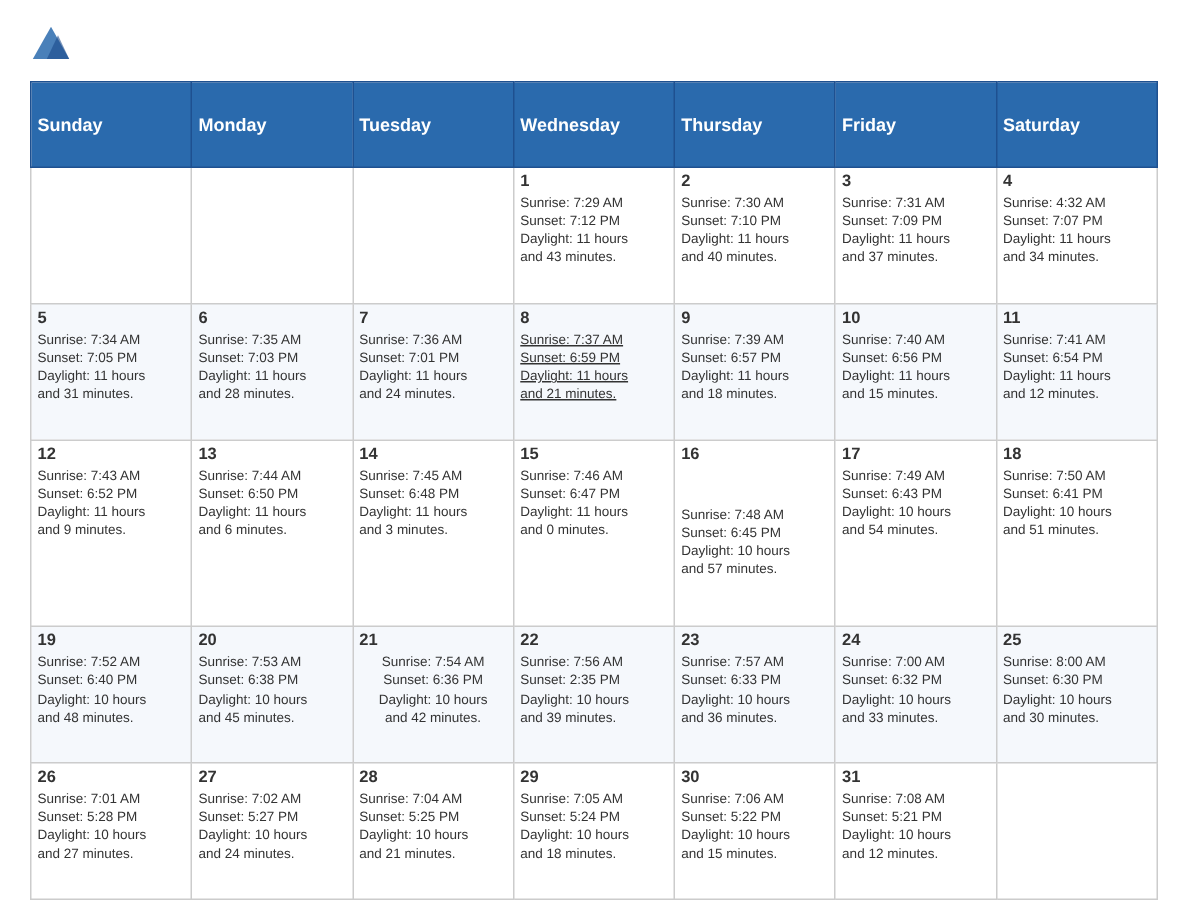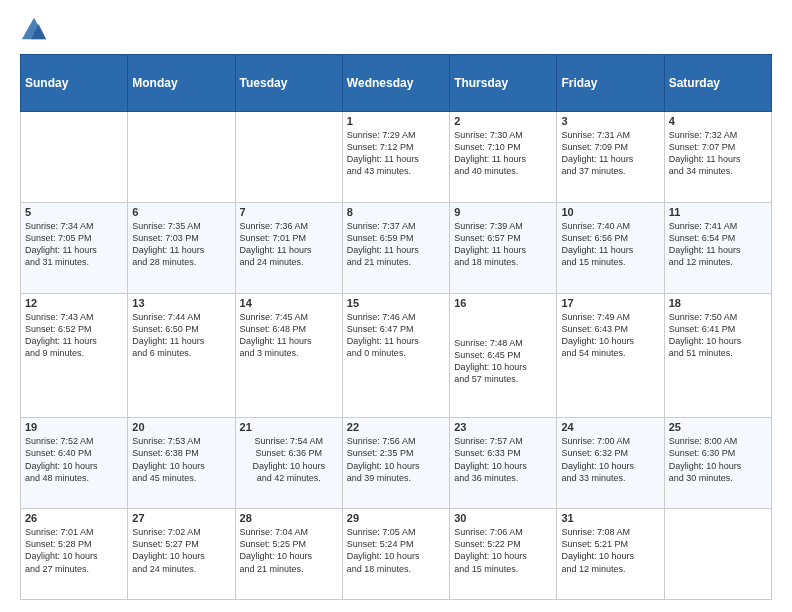--- a/index.html
+++ b/index.html
@@ -156,21 +156,21 @@
           </td>
           <td>
             <span class="day-num">3</span>
             <div class="day-info" style="white-space: pre-line;">Sunrise: 7:31 AM
 Sunset: 7:09 PM
 Daylight: 11 hours
 and 37 minutes.</div>
           </td>
           <td>
             <span class="day-num">4</span>
-            <div class="day-info" style="white-space: pre-line;">Sunrise: 7:32 AM
+            <div class="day-info" style="white-space: pre-line;">Sunrise: 4:32 AM
 Sunset: 7:07 PM
 Daylight: 11 hours
 and 34 minutes.</div>
           </td>
         </tr>
         <tr>
           <td>
             <span class="day-num">5</span>
             <div class="day-info" style="white-space: pre-line;">Sunrise: 7:34 AM
 Sunset: 7:05 PM
@@ -186,21 +186,21 @@
           </td>
           <td>
             <span class="day-num">7</span>
             <div class="day-info" style="white-space: pre-line;">Sunrise: 7:36 AM
 Sunset: 7:01 PM
 Daylight: 11 hours
 and 24 minutes.</div>
           </td>
           <td>
             <span class="day-num">8</span>
-            <div class="day-info" style="white-space: pre-line;">Sunrise: 7:37 AM
+            <div class="day-info" style="white-space: pre-line; text-decoration: underline;">Sunrise: 7:37 AM
 Sunset: 6:59 PM
 Daylight: 11 hours
 and 21 minutes.</div>
           </td>
           <td>
             <span class="day-num">9</span>
             <div class="day-info" style="white-space: pre-line;">Sunrise: 7:39 AM
 Sunset: 6:57 PM
 Daylight: 11 hours
 and 18 minutes.</div>

